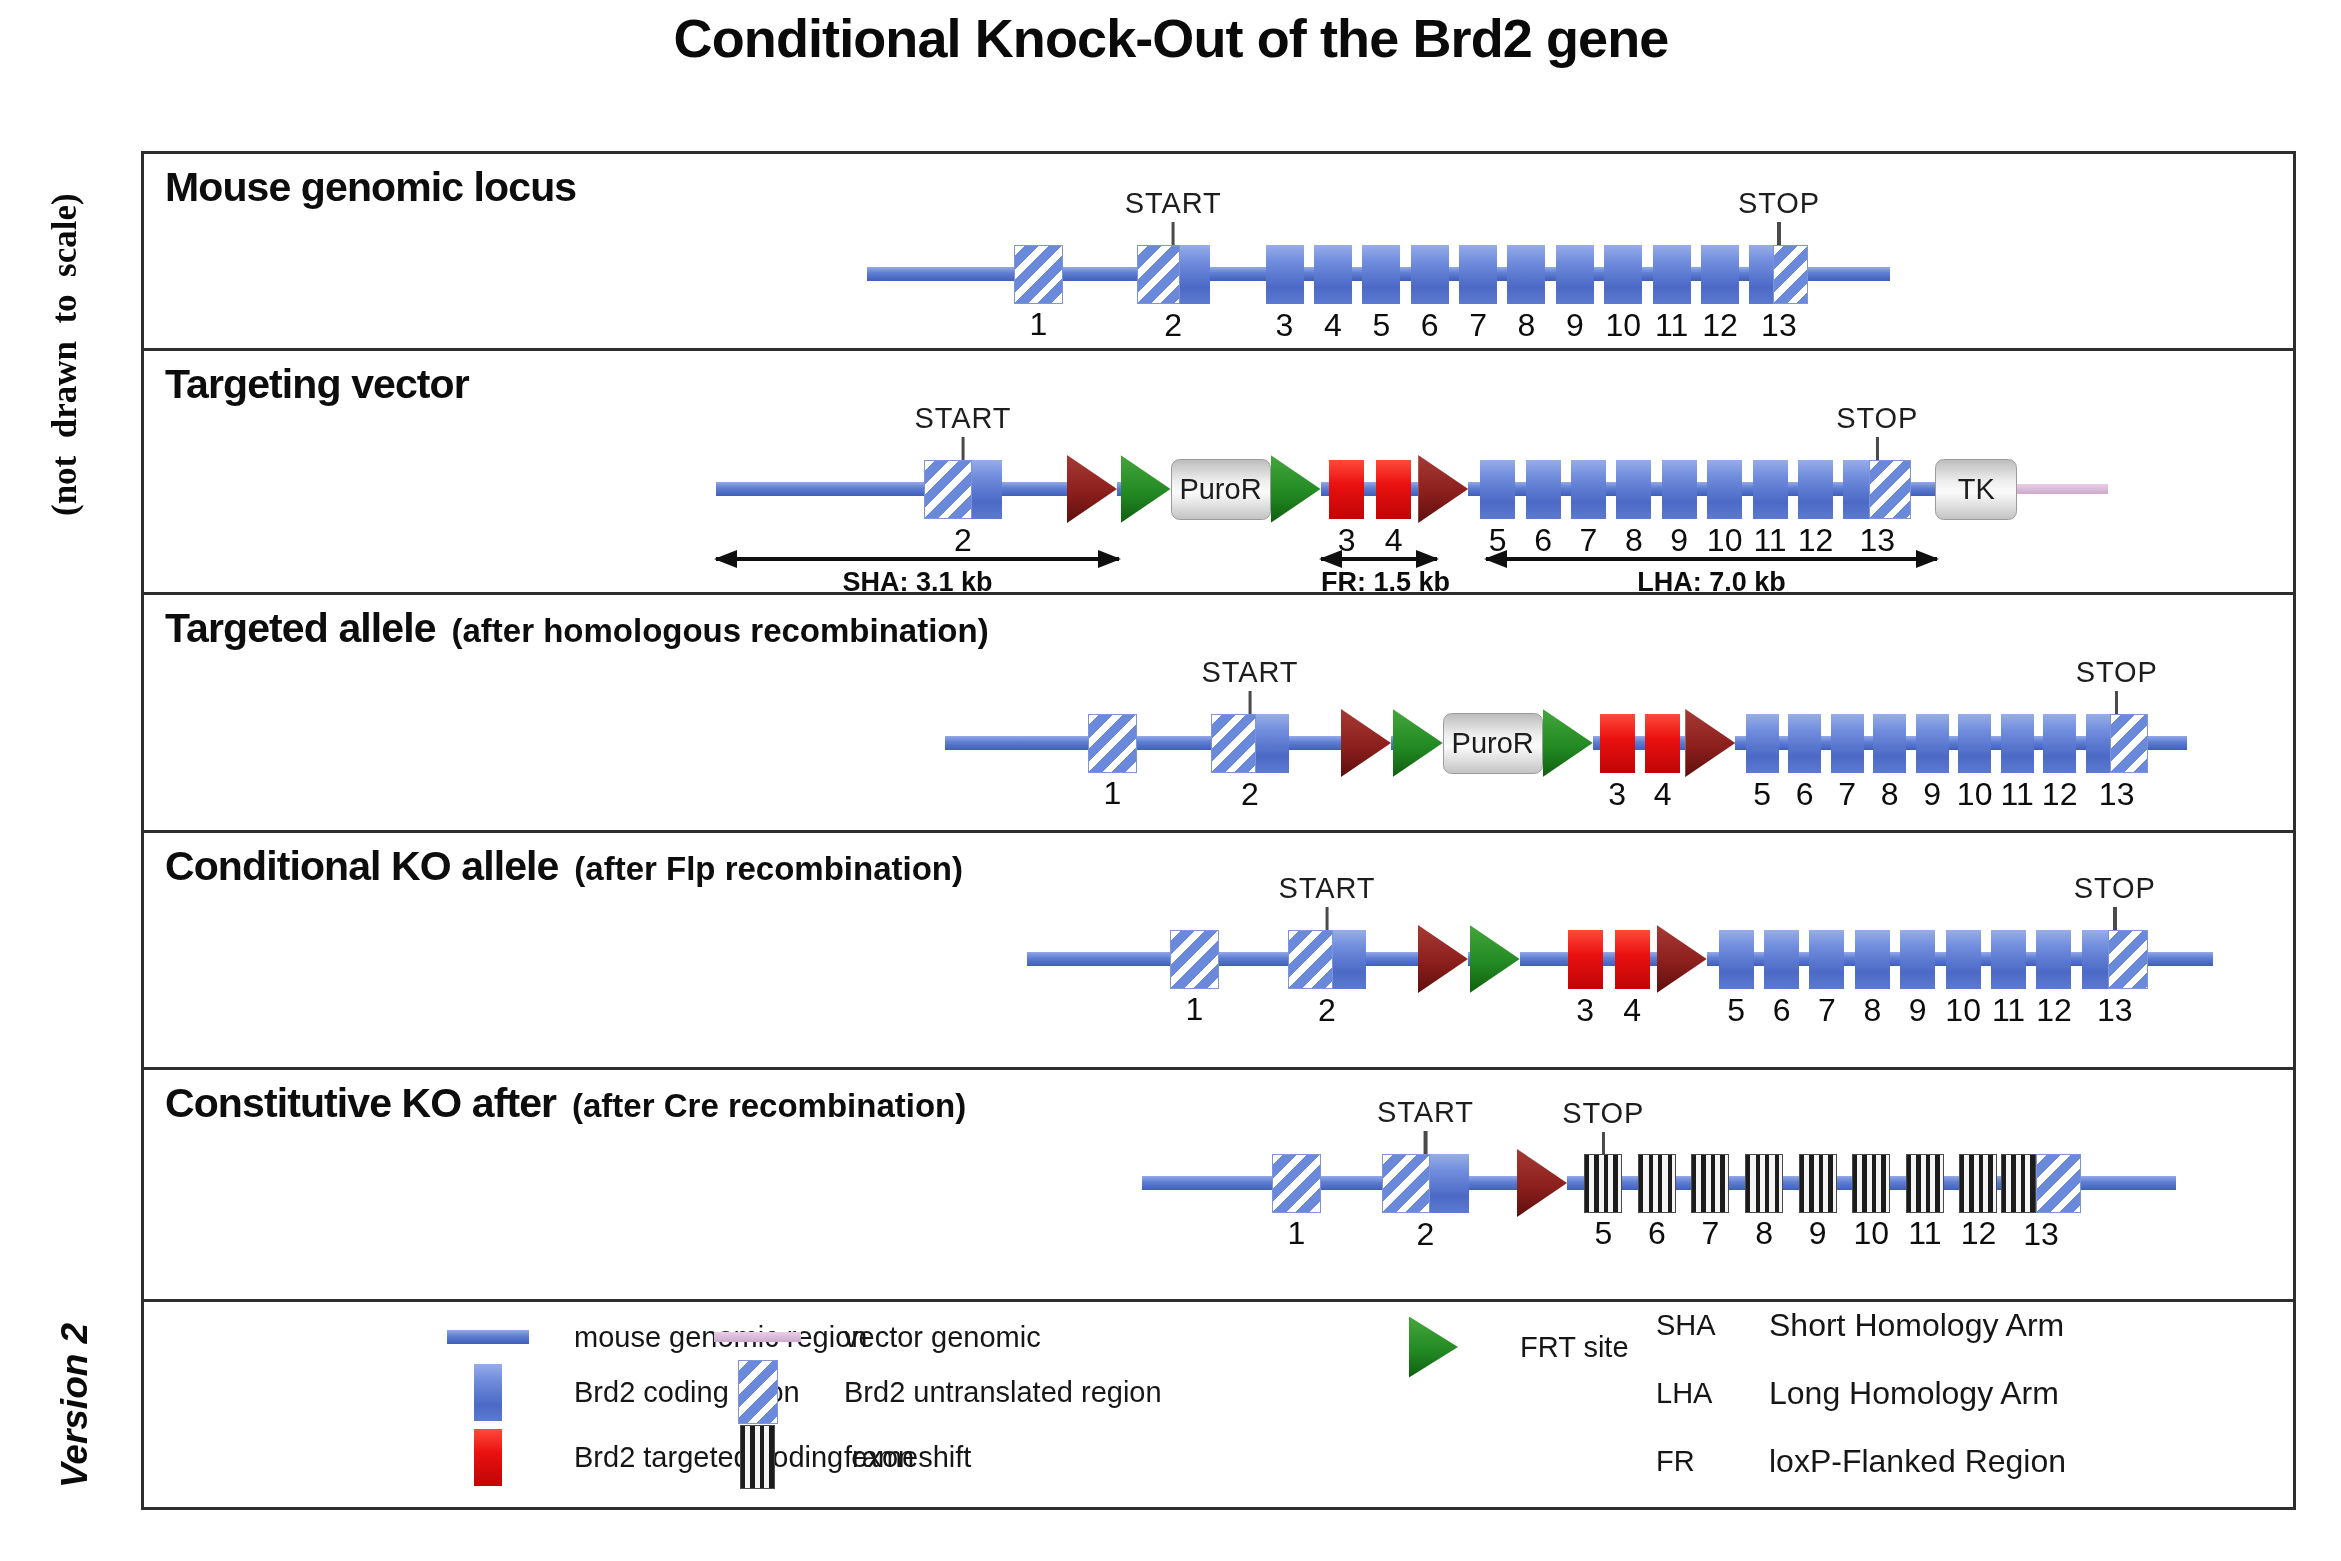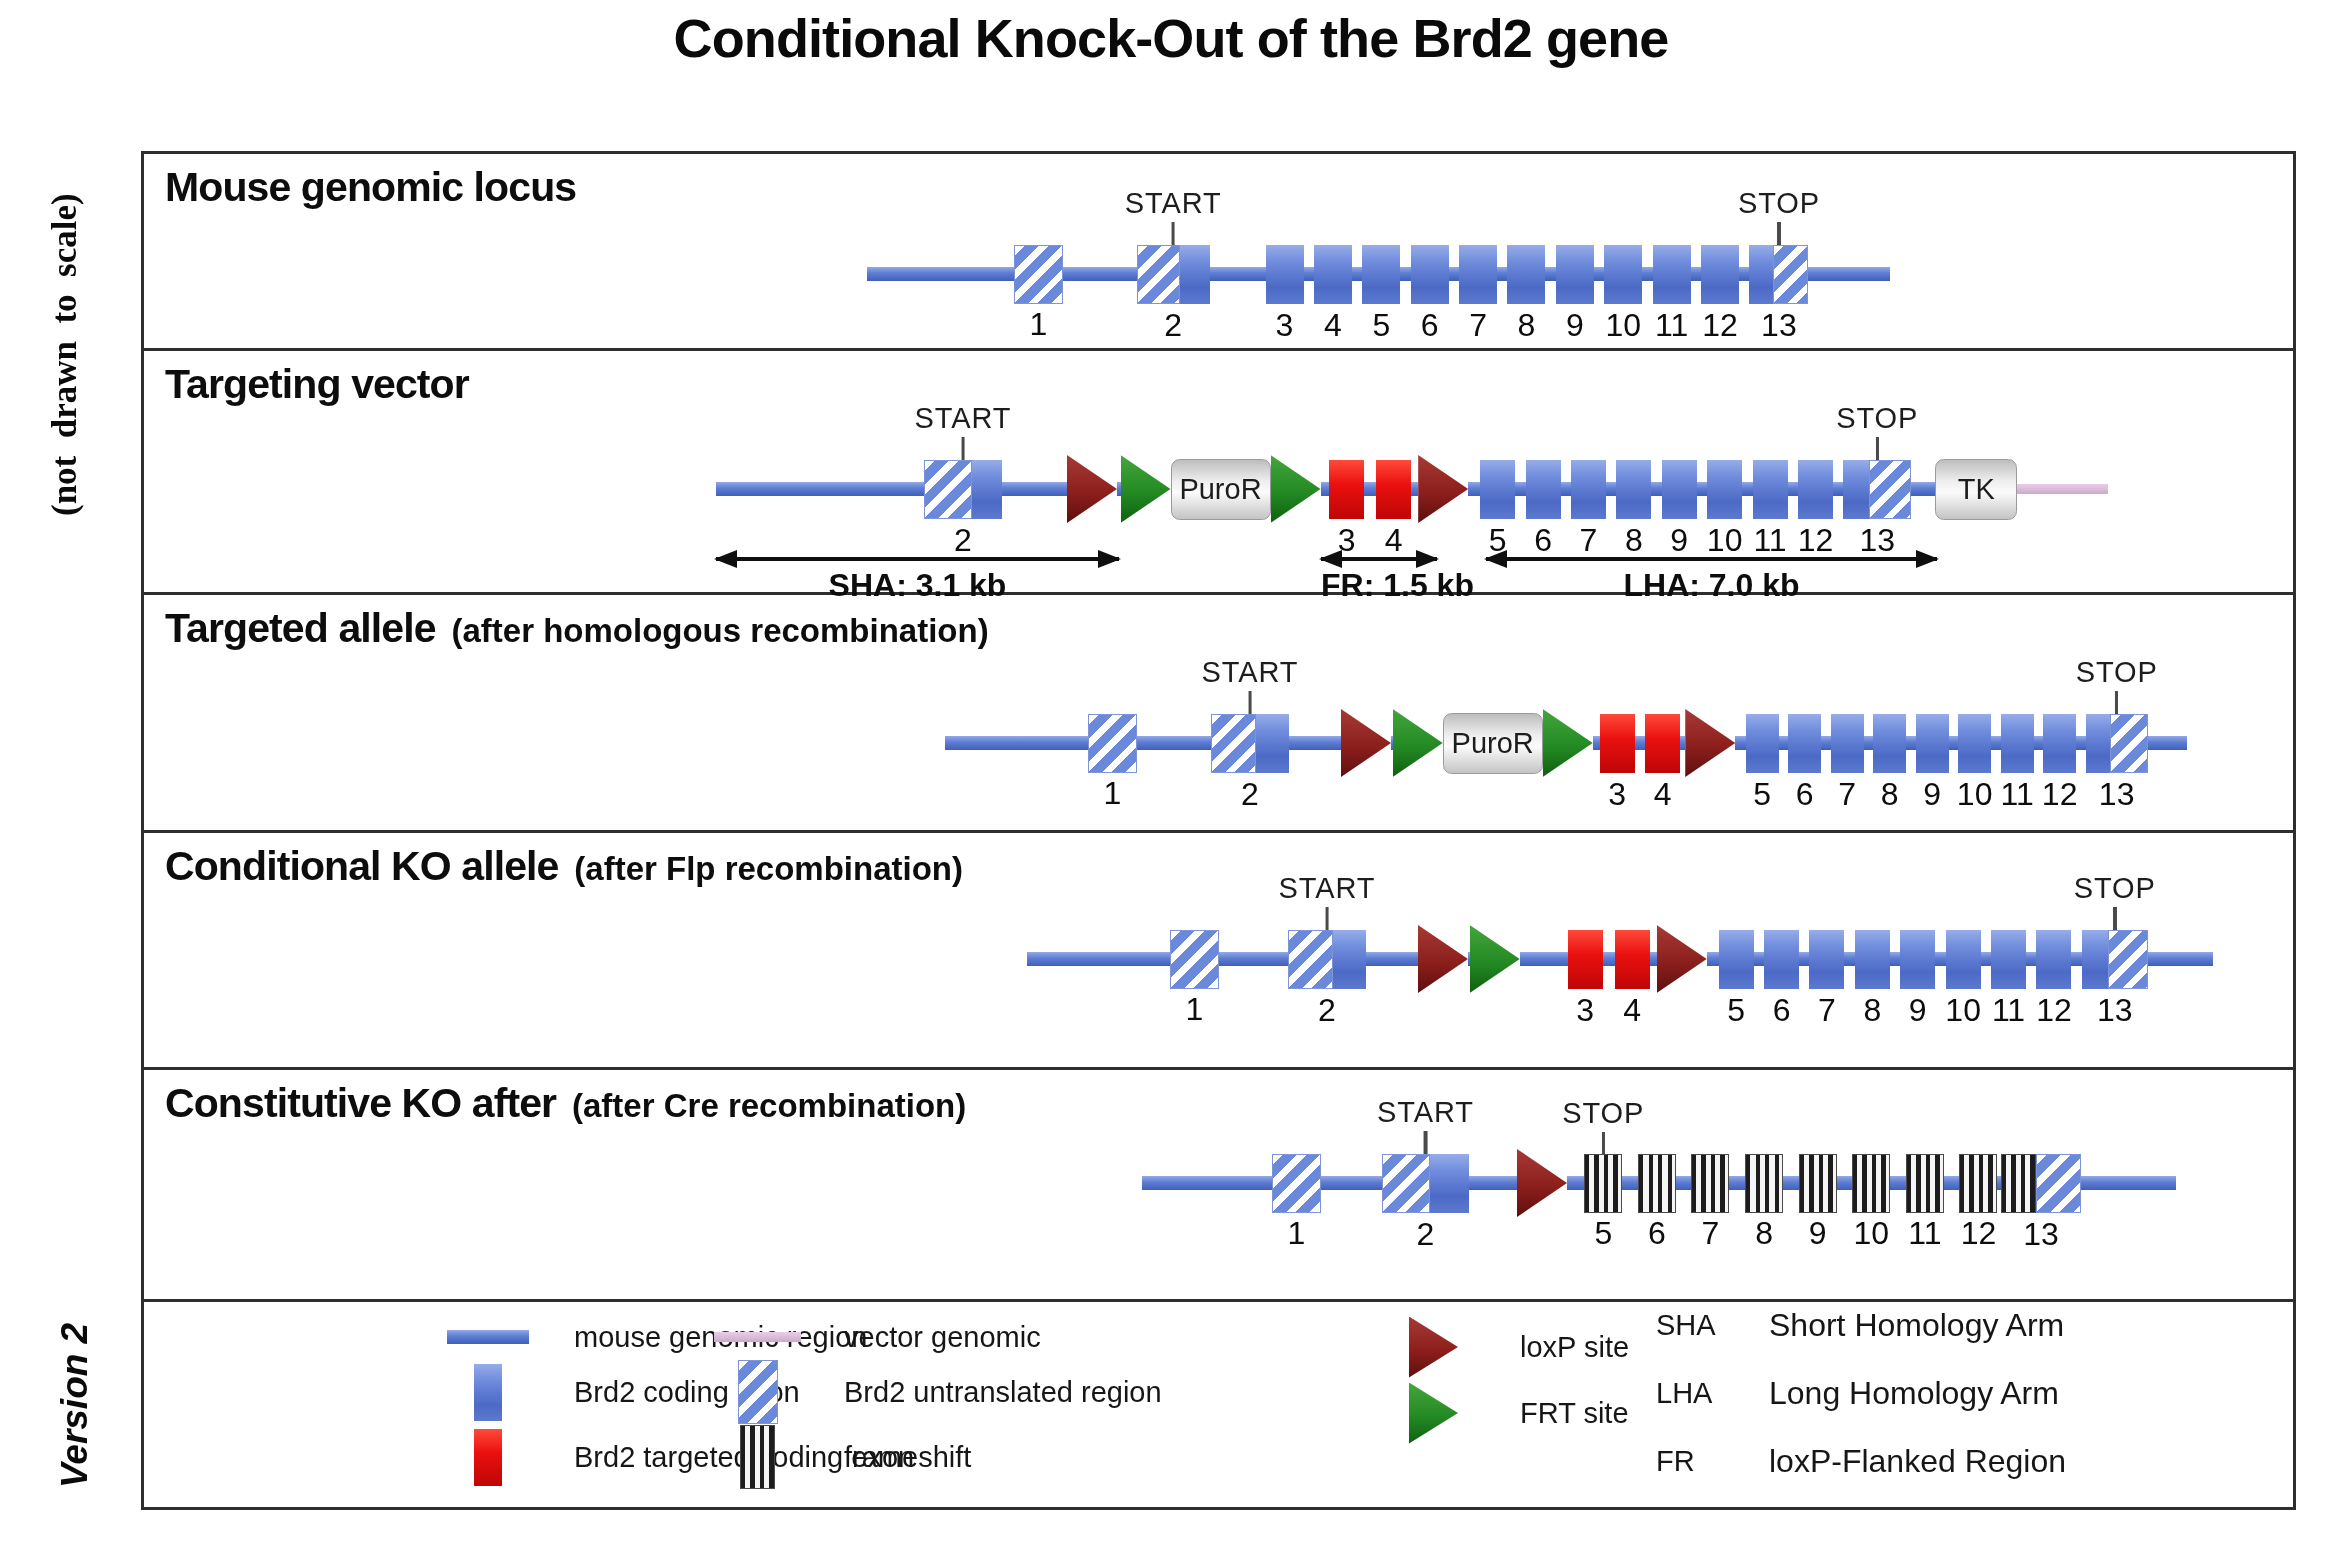--- a/index.html
+++ b/index.html
@@ -50,21 +50,21 @@
   .m-label{font-size:29px;color:#1d1d1d;letter-spacing:0.9px;}
   .m-tick{width:3.5px;height:22.6px;background:#4a4a4a;margin-top:1.7px;}
   .c0{left:723px;top:49px;} .c1{left:572px;top:264px;} .c2{left:801px;top:518px;}
   .c3{left:883px;top:734px;} .c4{left:998px;top:958px;}
   .marrow{position:absolute;top:139px;height:3.5px;background:#0f0f0f;}
   .marrow::before,.marrow::after{content:'';position:absolute;top:50%;transform:translateY(-50%);
         width:0;height:0;border-top:9.5px solid transparent;border-bottom:9.5px solid transparent;}
   .marrow::before{left:-1.7px;border-right:23.4px solid #0f0f0f;}
   .marrow::after{right:-1.7px;border-left:23.4px solid #0f0f0f;}
   .albl{position:absolute;top:10.4px;width:100%;text-align:center;font-weight:700;
-        font-size:32px;color:#0d0d0d;white-space:nowrap;}
+        font-size:27px;color:#0d0d0d;white-space:nowrap;}
   
   .lg-col{position:absolute;}
   .lgc1{left:296px;top:14px;} .lgc2{left:566px;top:14px;}
   .lgc3{left:1255px;top:12px;} .lgabbr{left:1512px;top:-10.4px;}
   .lg-row{display:flex;align-items:center;}
   .lgc1 .lg-row:nth-child(1),.lgc2 .lg-row:nth-child(1){height:42px;}
   .lgc1 .lg-row:nth-child(2),.lgc2 .lg-row:nth-child(2){height:68px;}
   .lgc1 .lg-row:nth-child(3),.lgc2 .lg-row:nth-child(3){height:62px;}
   .lgc3 .lg-row{height:66px;}
   .lgabbr .lg-row{height:68px;}
@@ -155,26 +155,20 @@
           <div class="lg-row">
             <div class="sw-wrap">
               <div class="sw sw-frameshift"></div>
             </div>
             <span class="lg-label">frameshift</span>
           </div>
         </div>
       <div class="lg-col lgc3">
           <div class="lg-row">
             <div class="sw-wrap">
-              <div class="sw sw-loxp-triangle"></div>
-            </div>
-            <span class="lg-label">loxP site</span>
-          </div>
-          <div class="lg-row">
-            <div class="sw-wrap">
               <div class="sw sw-frt-triangle"></div>
             </div>
             <span class="lg-label">FRT site</span>
           </div>
         </div>
       <div class="lg-col lgabbr">
           <div class="lg-row">
             <span class="abbr-key">SHA</span>
             <span class="abbr-value">Short Homology Arm</span>
           </div>

